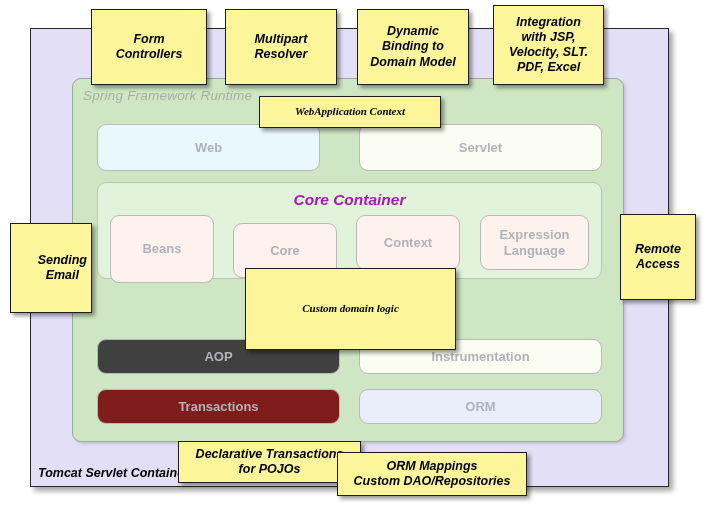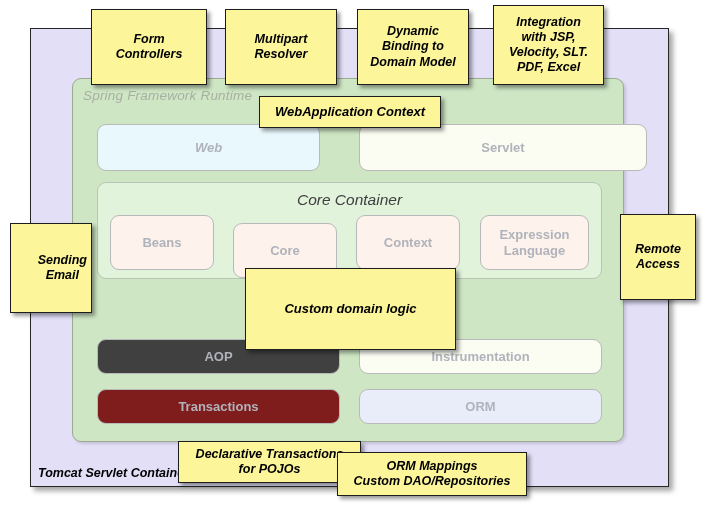--- a/index.html
+++ b/index.html
@@ -92,65 +92,66 @@
     box-sizing: border-box;
   }
   .core-group-title {
     position: absolute;
     left: 0;
     top: 8px;
     width: 100%;
     text-align: center;
     font-size: 15.5px;
     font-style: italic;
-    color: #404040;
+    color: #a21caf;
+    font-weight: bold;
   }
 
   
   .note {
     position: absolute;
     background: #fcf59a;
     border: 1px solid #1d1d1d;
     box-sizing: border-box;
     box-shadow: 3px 3px 4px rgba(0,0,0,0.4);
     display: flex;
     align-items: center;
     justify-content: center;
     text-align: center;
     font-size: 12.5px;
     font-weight: bold;
     font-style: italic;
     color: #000000;
     line-height: 1.22;
     padding: 2px 4px;
   }
-  .note.big { font-size: 13px; }
+  .note.big { font-size: 11px; font-family: Liberation Serif, serif; }
 </style>
 </head>
 <body>
 
 <div id="canvas">
 
   <div class="tomcat-container"></div>
   <div class="tomcat-label">Tomcat Servlet Container</div>
 
   <div class="spring-container"></div>
   <div class="spring-label">Spring Framework Runtime</div>
 
-  <div class="module" style="left:97px; top:124px; width:223px; height:47px; background:#e8f8fd;font-style:italic;">
+  <div class="module" style="left:97px; top:124px; width:223px; height:47px; background:#e8f8fd;">
     <span>Web</span>
   </div>
-  <div class="module" style="left:359px; top:124px; width:288px; height:47px; background:#fbfcf2;">
+  <div class="module" style="left:359px; top:124px; width:243px; height:47px; background:#fbfcf2;">
     <span>Servlet</span>
   </div>
 
   <div class="core-group">
     <div class="core-group-title">Core Container</div>
   </div>
-  <div class="module" style="left:110px; top:215px; width:104px; height:55px; background:#fdf2ec;">
+  <div class="module" style="left:110px; top:215px; width:104px; height:68px; background:#fdf2ec;">
     <span>Beans</span>
   </div>
   <div class="module" style="left:233px; top:223px; width:104px; height:55px; background:#fdf2ec;">
     <span>Core</span>
   </div>
   <div class="module" style="left:356px; top:215px; width:104px; height:55px; background:#fdf2ec;">
     <span>Context</span>
   </div>
   <div class="module" style="left:480px; top:215px; width:109px; height:55px; background:#fdf2ec; white-space:pre-line;">
     <span style="white-space:pre-line;">Expression

